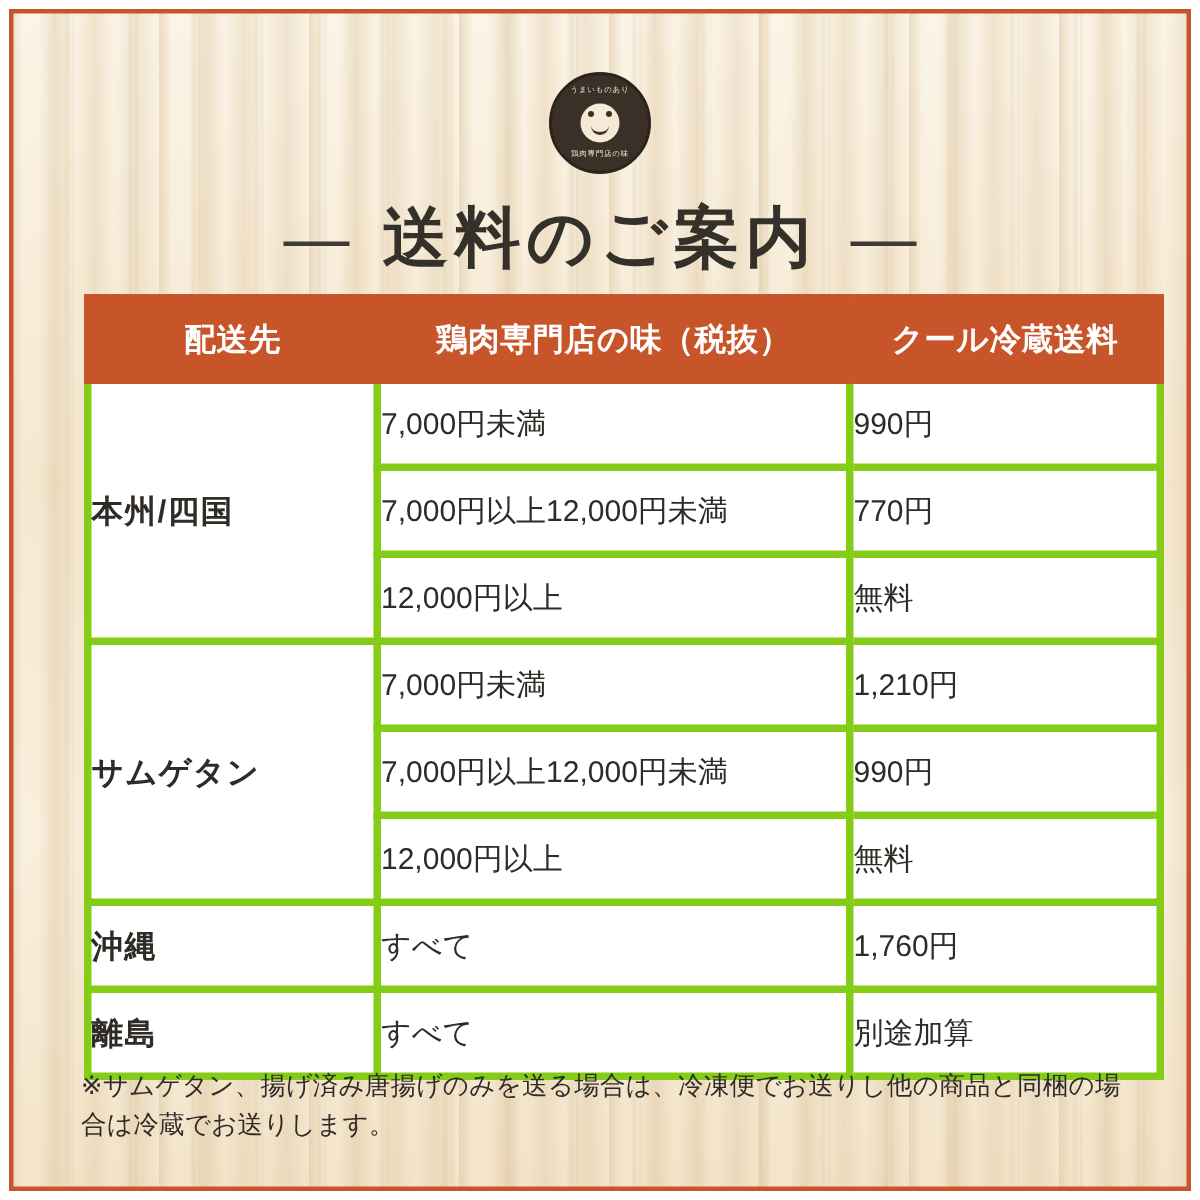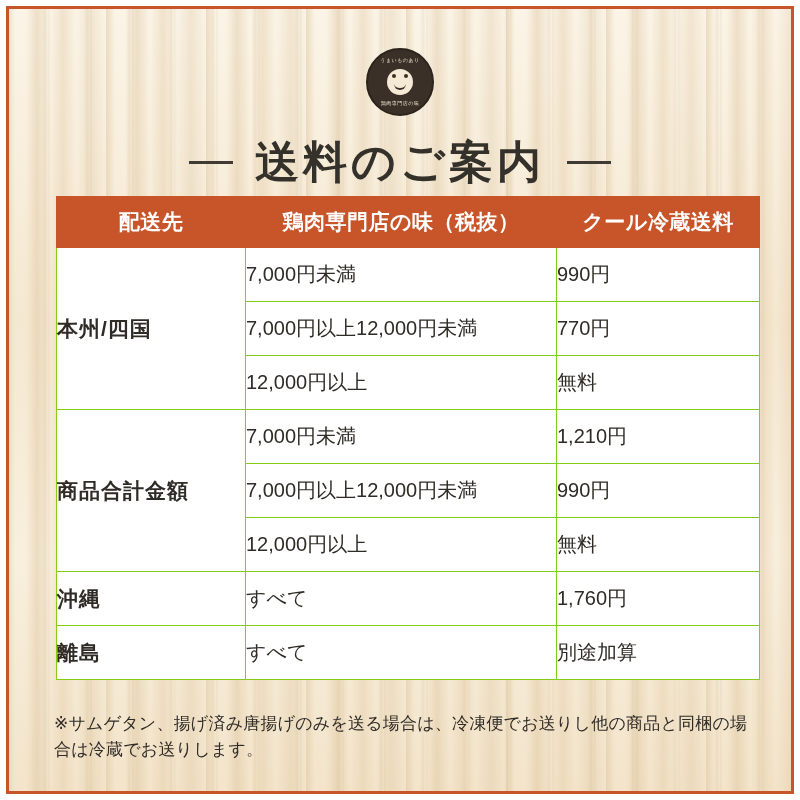--- a/index.html
+++ b/index.html
@@ -111,21 +111,21 @@
     align-items: center;
     justify-content: center;
     gap: 22px;
   }
   .title-rule {
     width: 44px;
     height: 3px;
     background: #3f3a33;
   }
   .page-title {
-    font-family: Liberation Sans, sans-serif;
+    font-family: Liberation Mono, monospace;
     font-size: 44px;
     font-weight: bold;
     letter-spacing: 4px;
     color: #34302a;
     line-height: 1;
     white-space: nowrap;
   }
 
   
   .table-wrap {
@@ -134,21 +134,21 @@
     left: 50px;
     width: 700px;
   }
   table.fee {
     border-collapse: collapse;
     width: 100%;
     table-layout: fixed;
     background: #ffffff;
   }
   table.fee th, table.fee td {
-    border: 1px solid #84cc16;
+    border: 5px solid #84cc16;
     padding: 0;
     vertical-align: middle;
   }
   table.fee thead th {
     background: #c8552a;
     color: #ffffff;
     font-size: 21px;
     font-weight: bold;
     height: 50px;
     border-color: #c8552a;
@@ -228,21 +228,21 @@
         <tr>
           <td class="amount">7,000円以上12,000円未満</td>
           <td class="fee">770円</td>
         </tr>
         <tr>
           <td class="amount">12,000円以上</td>
           <td class="fee">無料</td>
         </tr>
 
         <tr>
-          <td class="dest" rowspan="3">商品合計金額</td>
+          <td class="dest" rowspan="3">サムゲタン</td>
           <td class="amount">7,000円未満</td>
           <td class="fee">1,210円</td>
         </tr>
         <tr>
           <td class="amount">7,000円以上12,000円未満</td>
           <td class="fee">990円</td>
         </tr>
         <tr>
           <td class="amount">12,000円以上</td>
           <td class="fee">無料</td>

